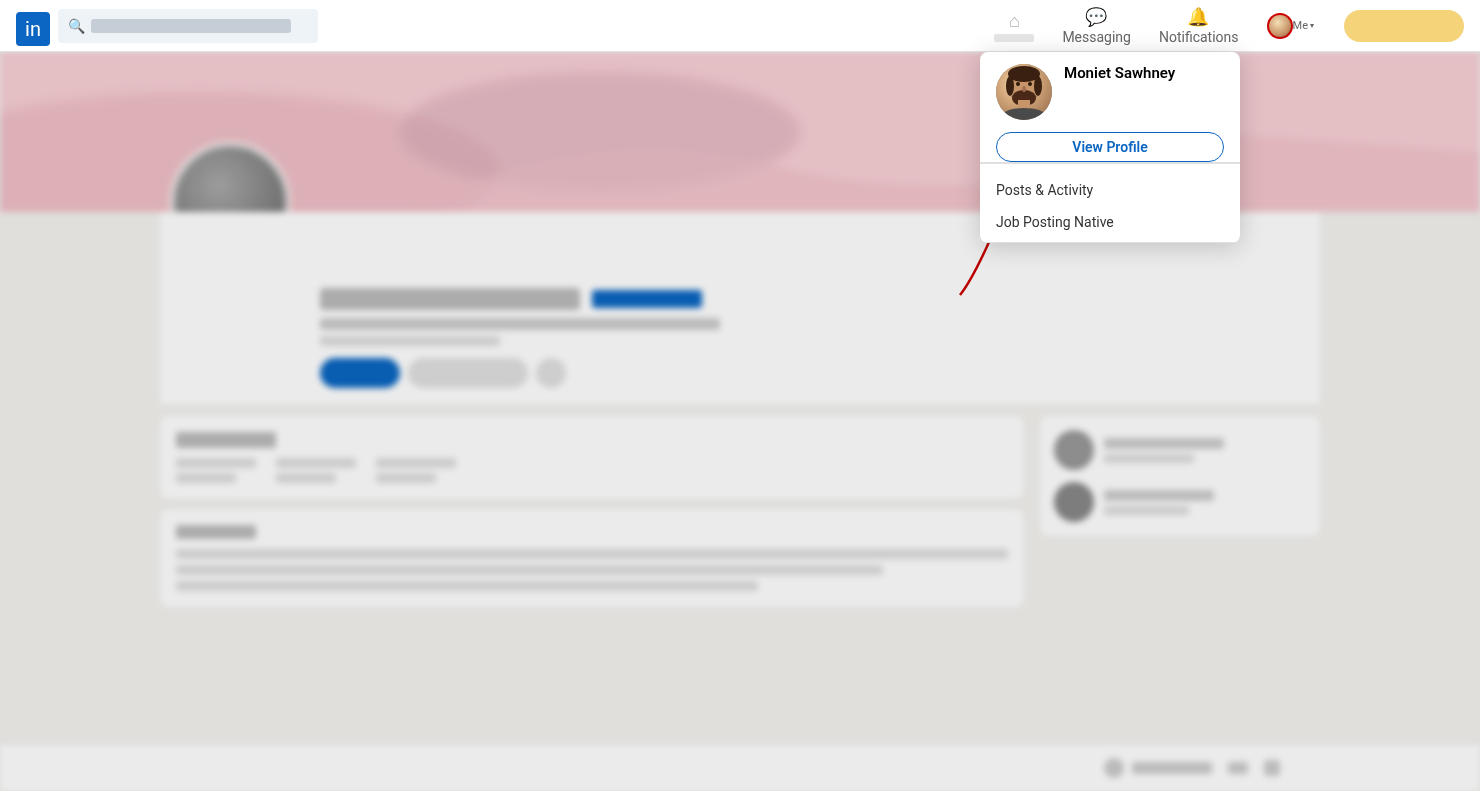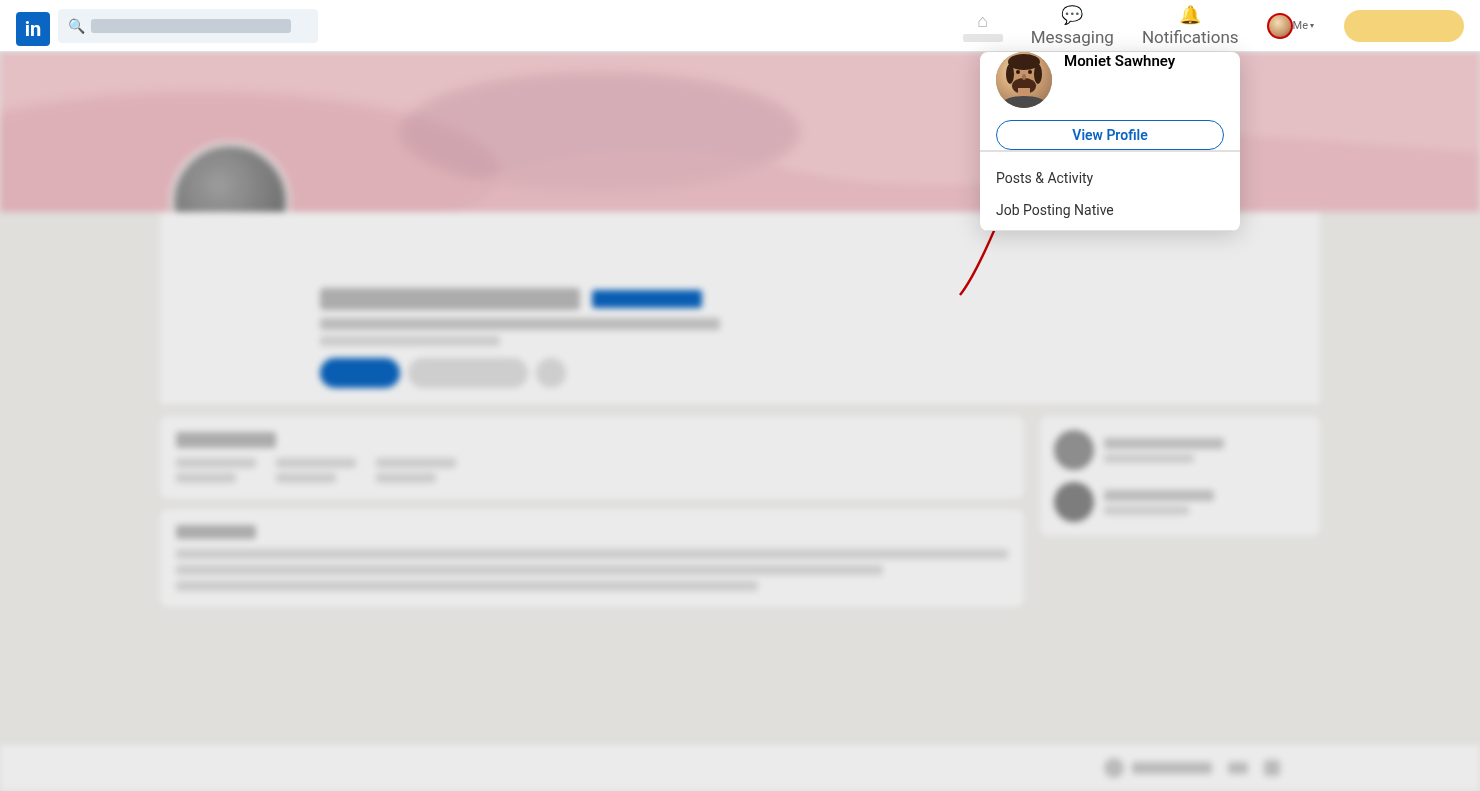--- a/index.html
+++ b/index.html
@@ -167,21 +167,21 @@
       background: #fff;
       border-radius: 8px;
       box-shadow: 0 4px 24px rgba(0,0,0,0.18);
       z-index: 100;
       overflow: hidden;
     }
 
     
     .dropdown-user-section {
       display: flex;
-      padding: 0 16px 12px 16px;
+      padding: 12px 16px 12px 16px;
       gap: 12px;
       align-items: flex-start;
     }
     .dropdown-avatar {
       width: 56px;
       height: 56px;
       border-radius: 50%;
       background: #888;
       flex-shrink: 0;
       overflow: hidden;
@@ -295,21 +295,21 @@
       align-items: center;
       padding: 4px 14px;
       cursor: pointer;
       position: relative;
     }
     .real-nav-icon {
       font-size: 18px;
       color: #666;
     }
     .real-nav-label {
-      font-size: 17px;
+      font-size: 14px;
       color: #666;
       margin-top: 2px;
     }
     .real-nav-me {
       display: flex;
       flex-direction: row;
       align-items: center;
       padding: 4px 14px;
       cursor: pointer;
     }
@@ -334,21 +334,21 @@
     .navbar-logo-real {
       width: 34px;
       height: 34px;
       background: #0a66c2;
       border-radius: 4px;
       display: flex;
       align-items: center;
       justify-content: center;
       color: white;
       font-size: 20px;
-      font-weight: bold;
+      font-weight: normal;
       margin-right: 8px;
       flex-shrink: 0;
       margin-top: 7px;
     }
     .navbar-search-real {
       width: 260px;
       height: 34px;
       background: #eef3f8;
       border-radius: 4px;
       display: flex;

